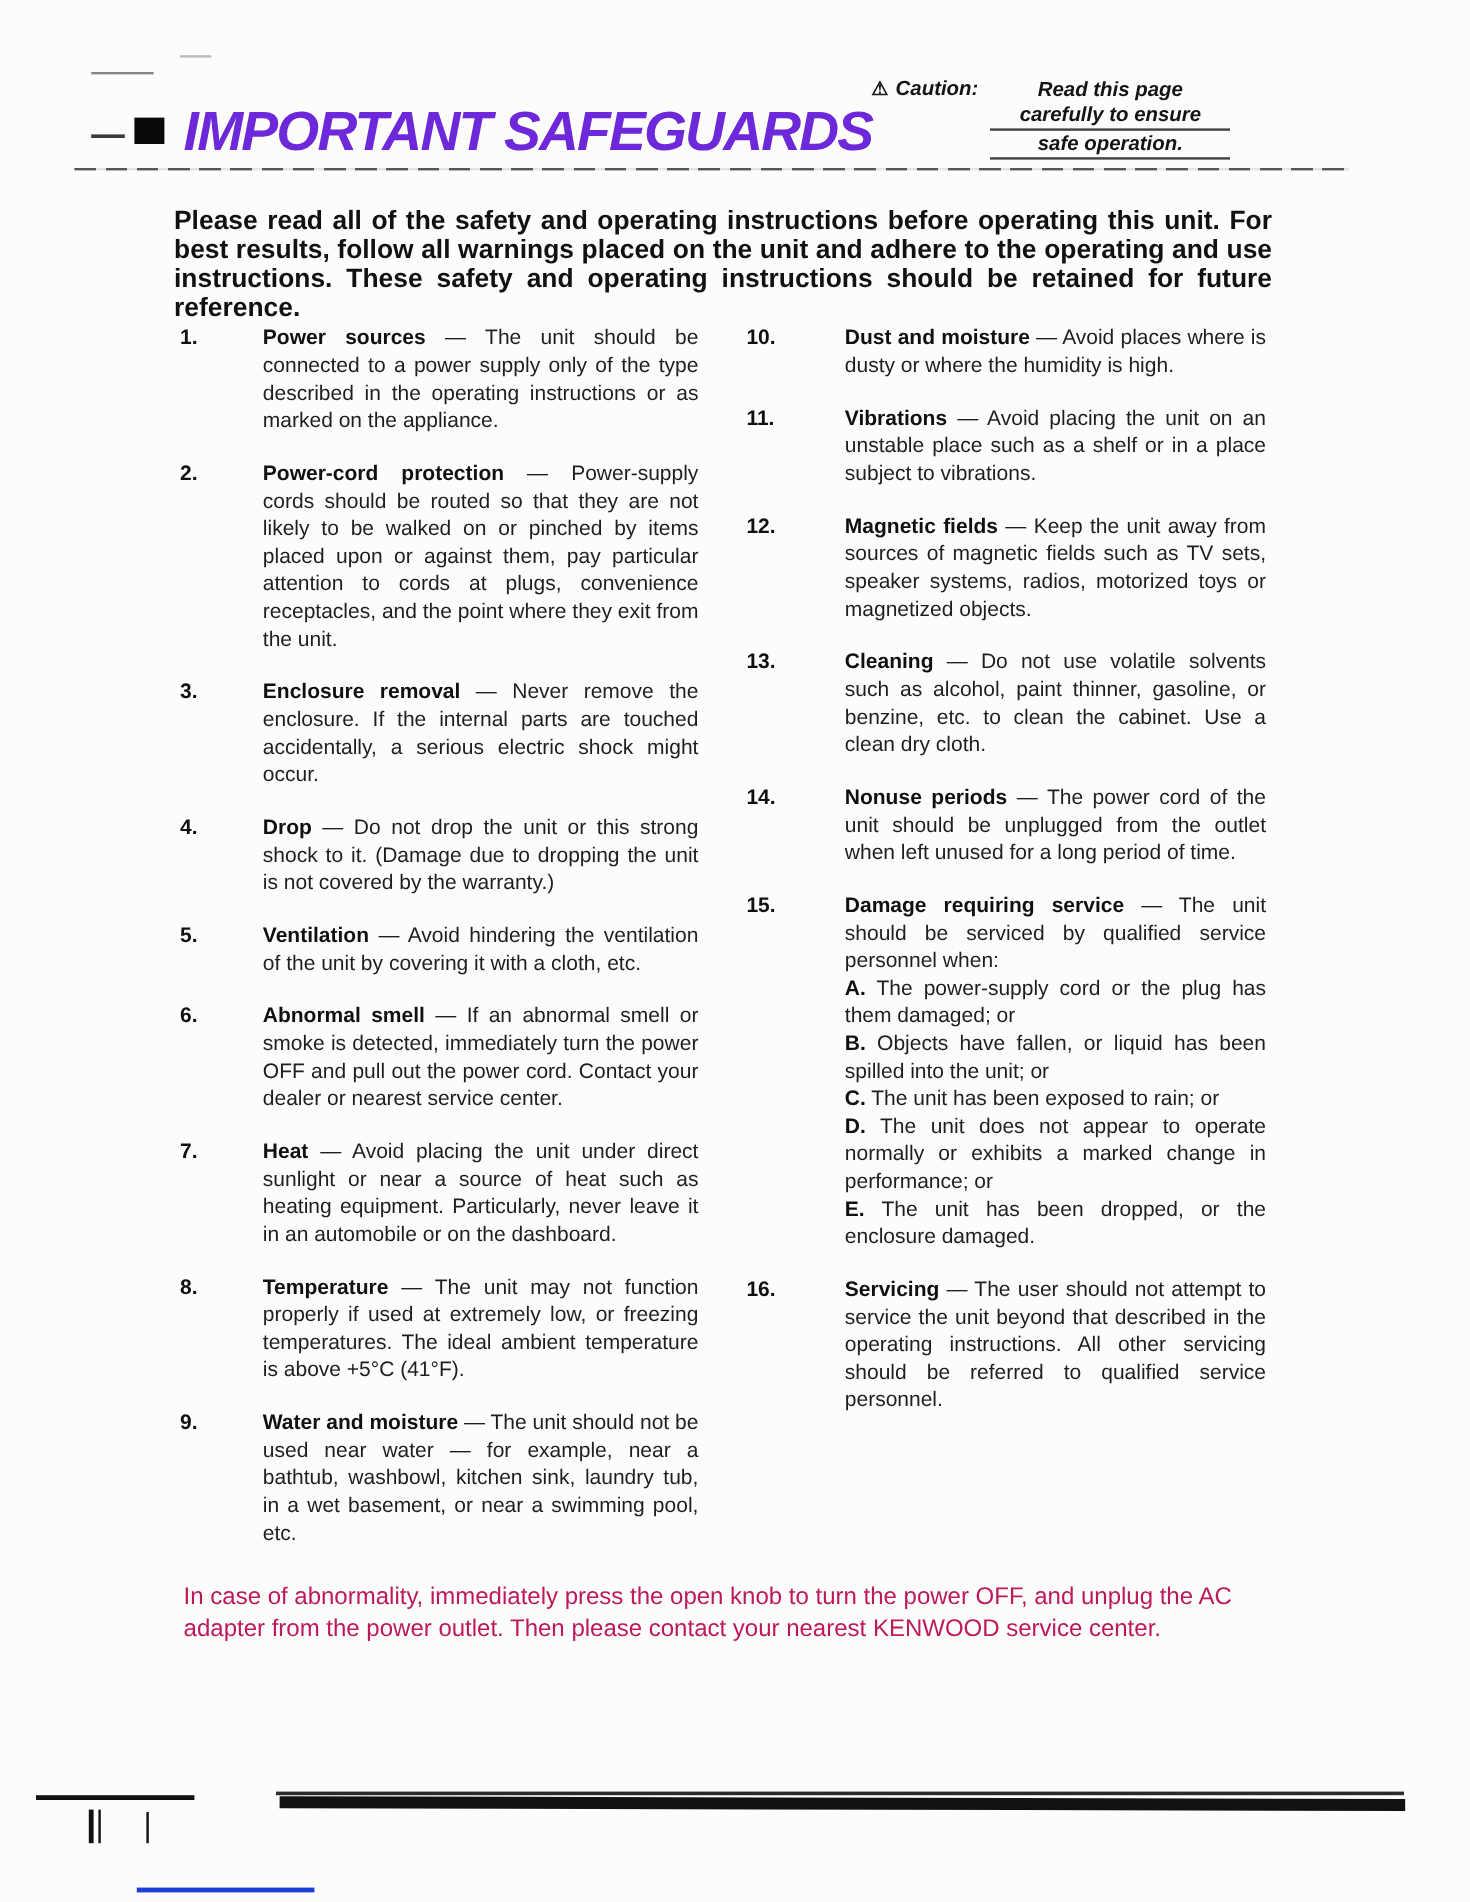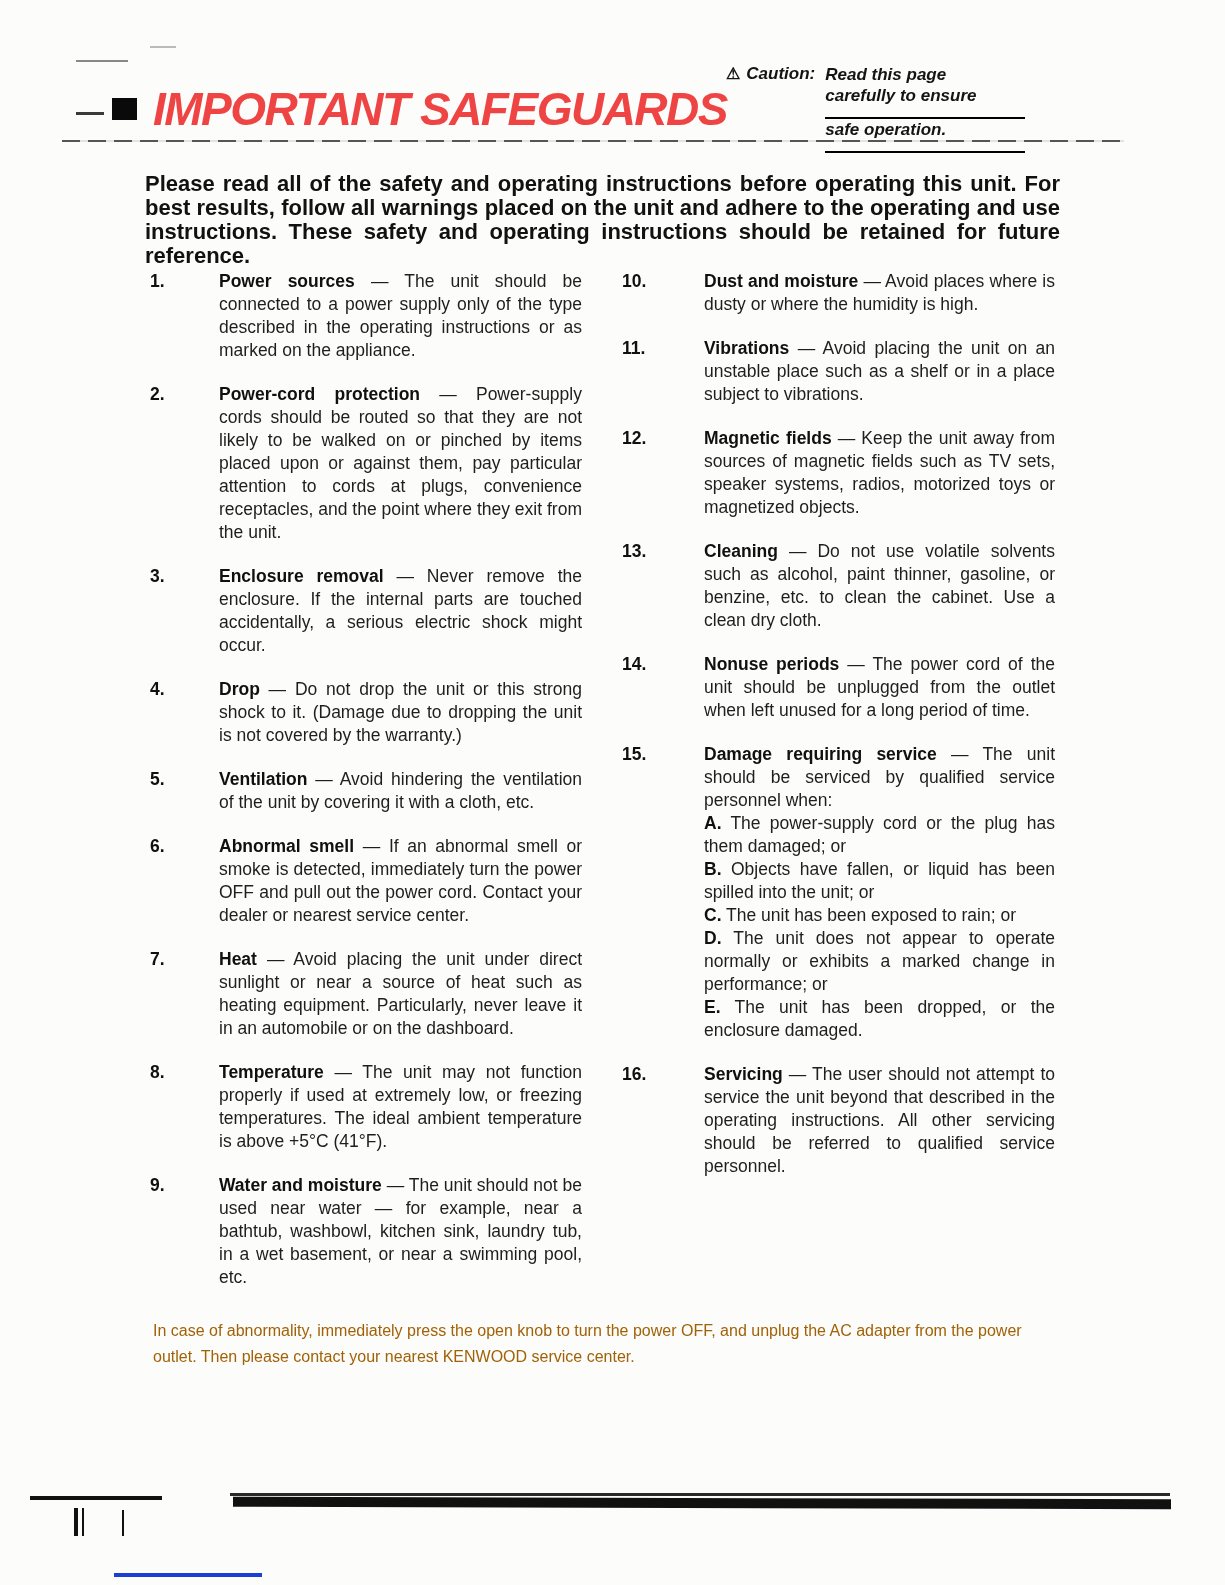--- a/index.html
+++ b/index.html
@@ -28,40 +28,40 @@
     height: 22px;
     background: #0a0a0a;
     margin-right: 16px;
     margin-top: 14px;
   }
   .page-title {
     font-size: 46px;
     font-weight: bold;
     font-style: italic;
     letter-spacing: -1.5px;
-    color: #ef4444;
+    color: #6d28d9;
     white-space: nowrap;
     line-height: 1.1;
   }
   .caution {
     position: absolute;
     top: 64px;
     left: 726px;
     display: flex;
     gap: 10px;
     font-style: italic;
     font-weight: bold;
     font-size: 17px;
     color: #141414;
   }
   .caution-label { white-space: nowrap; display: flex; gap: 6px; }
   .caution-icon { font-style: normal; font-size: 16px; }
   .caution-lines { width: 200px; line-height: 21px; }
-  .caution-line { display: block; }
-  .caution-line.u { border-bottom: 2px solid #000000; padding-bottom: 11px; }
+  .caution-line { display: block; text-align: center; }
+  .caution-line.u { border-bottom: 2px solid #404040; padding-bottom: 1px; }
   .header-rule {
     position: absolute;
     top: 140px;
     left: 62px;
     width: 1062px;
     height: 2px;
     background: repeating-linear-gradient(90deg, #555 0 18px, rgba(85,85,85,0.15) 18px 26px);
   }
 
   
@@ -97,24 +97,24 @@
   .item-title { font-weight: bold; color: #101010; }
   .subitem { text-align: justify; }
   .subitem b { font-weight: bold; color: #101010; }
 
   
   .footer {
     position: absolute;
     top: 1318px;
     left: 153px;
     width: 905px;
-    font-size: 16px;
+    font-size: 20px;
     line-height: 26px;
     text-align: left;
-    color: #a16207;
+    color: #be185d;
   }
 
   
   .artifact { position: absolute; background: #111; }
   .a-top-dash1 { top: 60px; left: 76px; width: 52px; height: 2px; background:#888; }
   .a-top-dash2 { top: 46px; left: 150px; width: 26px; height: 2px; background:#bbb; }
   .a-title-dash { top: 112px; left: 76px; width: 28px; height: 3px; background:#3a3a3a; }
   .a-bottom-left-line { top: 1496px; left: 30px; width: 132px; height: 4px; }
   .a-bottom-thin { top: 1493px; left: 230px; width: 940px; height: 3px; background:#2a2a2a; }
   .a-bottom-bar { top: 1498px; left: 233px; width: 938px; height: 10px; transform: rotate(0.15deg); }

